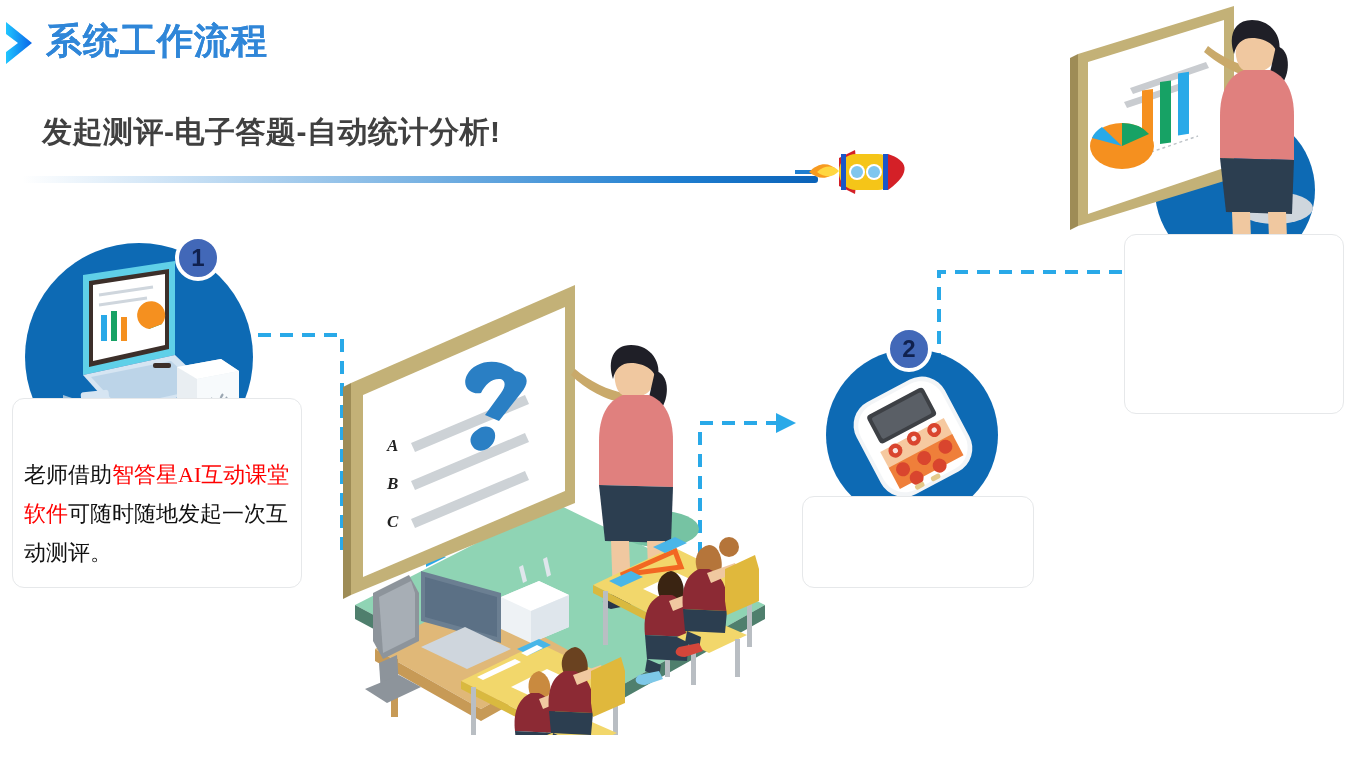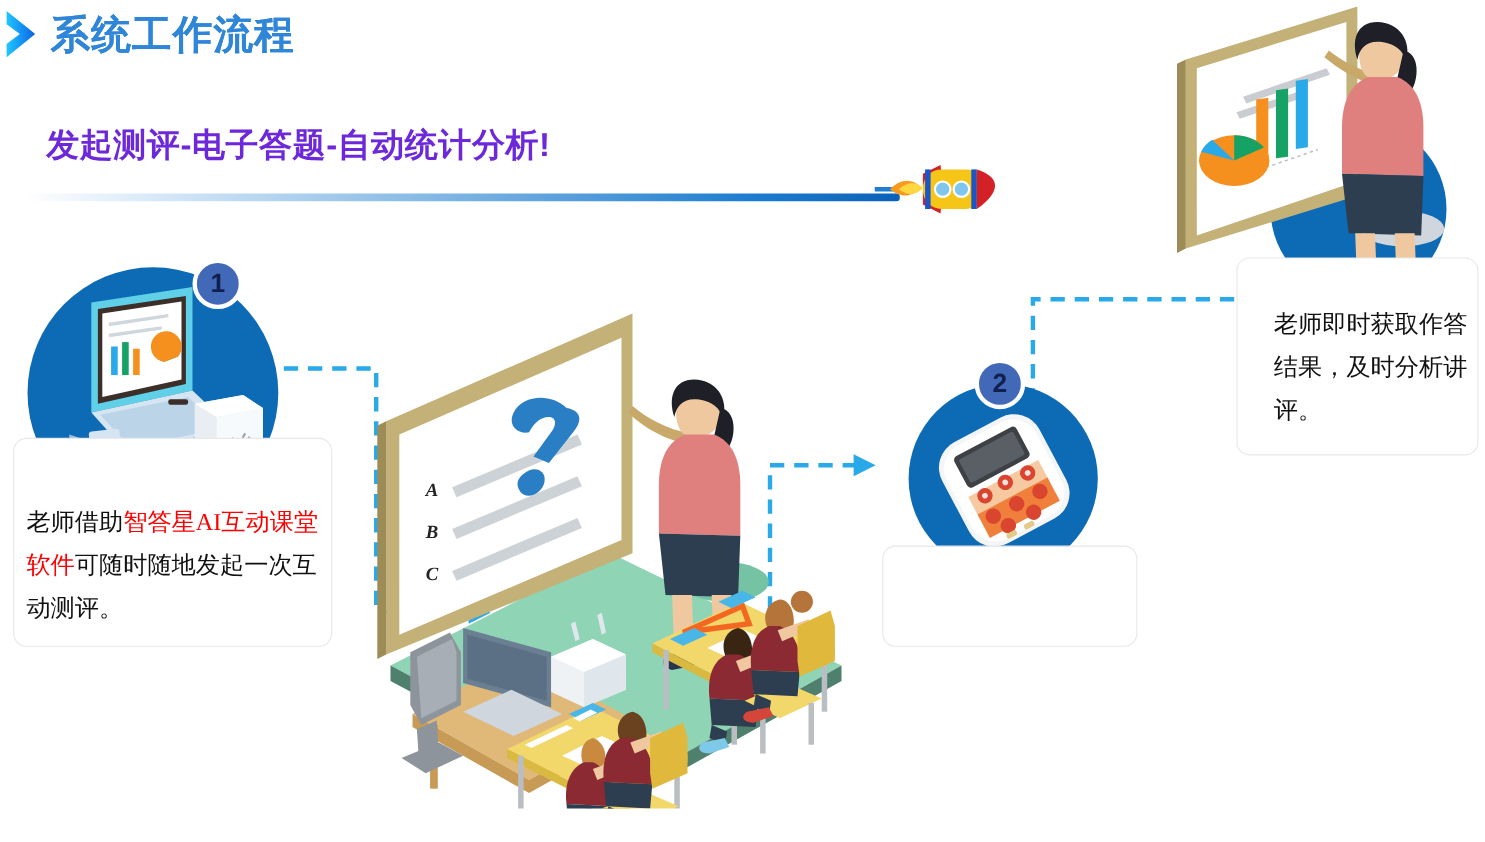--- a/index.html
+++ b/index.html
@@ -4,30 +4,30 @@
 <style>
   html,body{margin:0;padding:0;}
   body{
     width:1350px;height:765px;overflow:hidden;background:#ffffff;
     font-family:"Liberation Sans","DejaVu Sans",sans-serif;
     position:relative;
   }
   #stage{position:absolute;left:0;top:0;width:1350px;height:765px;}
 
   
-  .hdr{position:absolute;left:0;top:8px;height:58px;display:flex;align-items:flex-start;}
+  .hdr{position:absolute;left:0;top:8px;height:58px;display:flex;align-items:flex-end;}
   .chev{width:34px;height:46px;margin-left:2px;margin-right:10px;}
   .hdr-title{
     font-size:36px;font-weight:bold;letter-spacing:1px;
     background:linear-gradient(90deg,#2f7fd6 0%,#2f8fdd 60%,#2f7fd6 100%);
     -webkit-background-clip:text;background-clip:text;color:#2f86d8;
   }
   .subtitle{
     position:absolute;left:42px;top:112px;
-    font-size:30px;font-weight:bold;color:#6d28d9;letter-spacing:0.5px;
+    font-size:30px;font-weight:bold;color:#404040;letter-spacing:0.5px;
     white-space:nowrap;
   }
   .underbar{
     position:absolute;left:22px;top:176px;width:796px;height:7px;
     background:linear-gradient(90deg,#ffffff 0%,#cfe4f6 18%,#7fb6e4 48%,#1f7ed0 82%,#0a62b8 100%);
     border-radius:3px;
   }
   .rocket{position:absolute;left:795px;top:140px;width:118px;height:58px;}
 
   
@@ -378,15 +378,14 @@
       <path d="M184 70 C168 76, 160 92, 160 116 L160 158 L234 160 L234 116 C234 92, 226 76, 210 70 Z" fill="#e0807e"></path>
       <path d="M160 158 L234 160 L232 214 L166 212 Z" fill="#2c3e50"></path>
       <path d="M172 212 L190 212 L192 264 L174 266 Z" fill="#f0c8a0"></path>
       <path d="M208 212 L226 212 L228 264 L210 266 Z" fill="#f0c8a0"></path>
       <path d="M168 264 C162 268, 162 276, 172 278 L192 274 L190 262 Z" fill="#28364a"></path>
       <path d="M206 264 C200 270, 202 278, 212 280 L230 274 L228 262 Z" fill="#28364a"></path>
     </g>
   </svg>
   <div class="badge" id="badge3">3</div>
   <div class="card" id="card3"></div>
-  <div class="card-text" id="card3-text">老师即时获取作答结果，及时分析讲评。</div>
 
 </div>
 
 </body></html>

